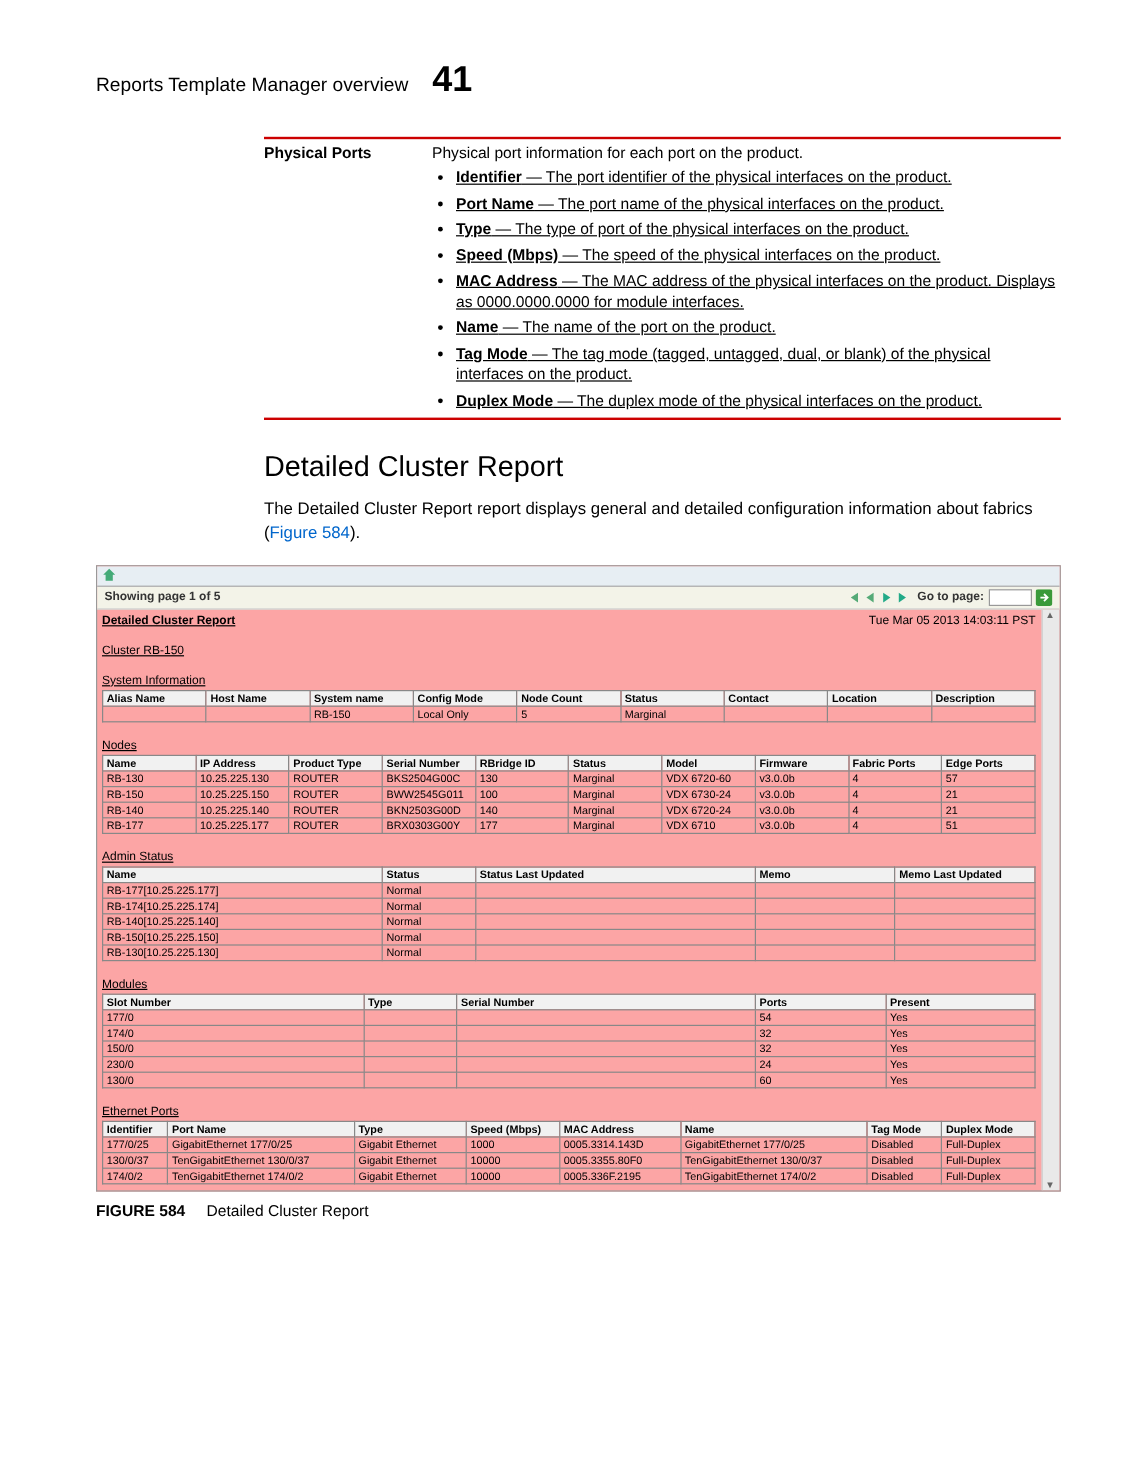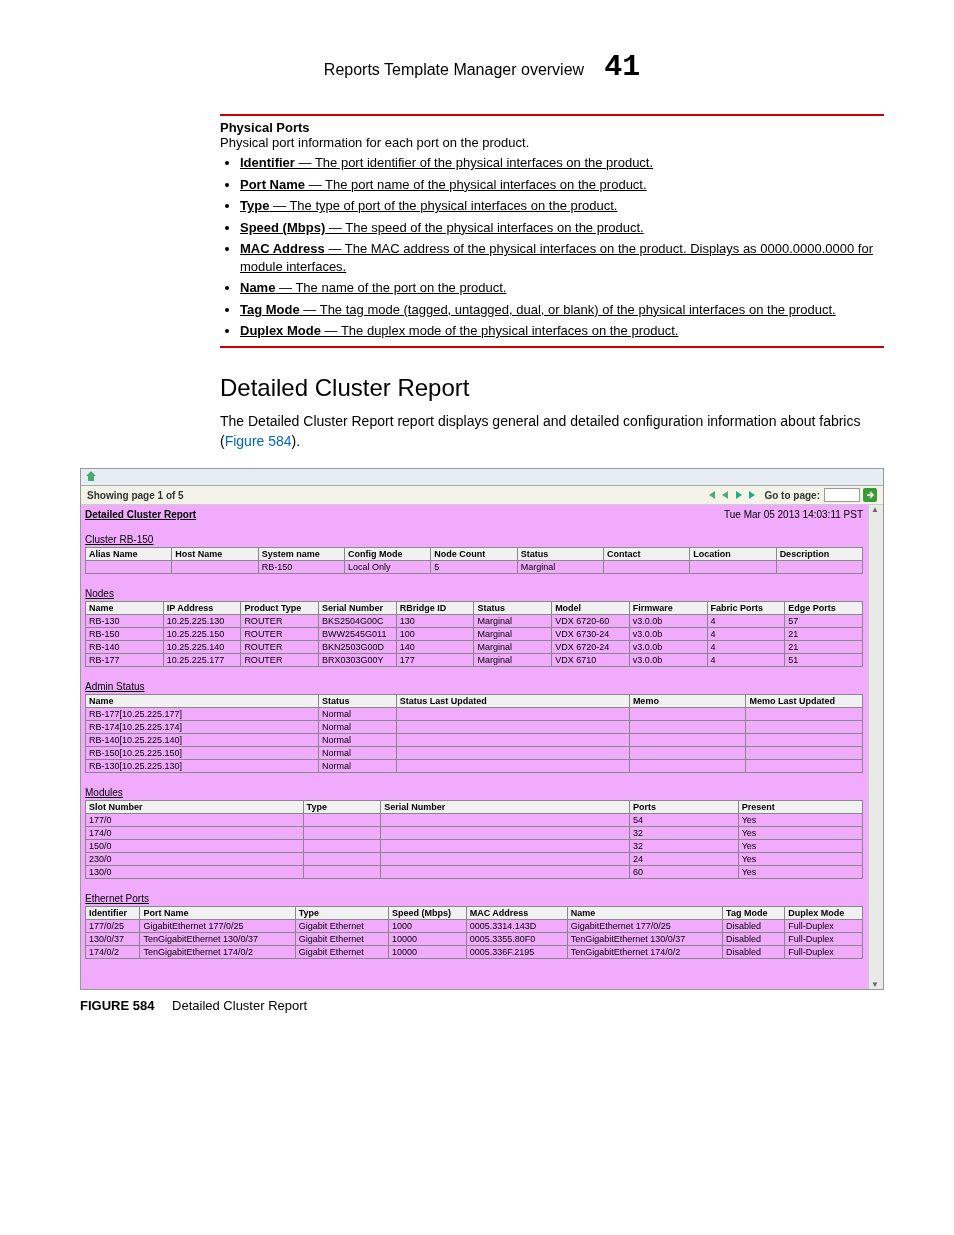--- a/index.html
+++ b/index.html
@@ -10,48 +10,47 @@
     color: #000;
     background: #fff;
     width: 954px;
   }
   .page {
     padding: 50px 70px 40px 80px;
   }
   .header-line {
     display: flex;
     align-items: baseline;
-    justify-content: center;
+    justify-content: flex-start;
     margin-bottom: 30px;
   }
   .header-title {
     font-size: 16px;
     margin-right: 20px;
   }
   .header-num {
     font-size: 30px;
     font-weight: bold;
-    font-family: Liberation Mono, monospace;
+    font-family: Liberation Sans, sans-serif;
   }
   .table-label {
     font-size: 13px;
     margin-bottom: 6px;
     margin-left: 140px;
   }
   .table-label b { font-weight: bold; margin-right: 14px; }
   .red-hr {
     border: none;
     border-top: 2px solid #c00;
     margin: 2px 0 4px 140px;
   }
   .defrow {
     display: flex;
     margin-left: 140px;
     font-size: 13px;
-    flex-direction: column;
   }
   .defterm {
     width: 140px;
     font-weight: bold;
     flex: none;
   }
   .defdesc {
     flex: 1;
   }
   ul.fields {
@@ -74,21 +73,21 @@
     margin: 0 0 14px 140px;
     font-size: 14px;
     line-height: 1.4;
   }
   .figlink { color: #0066cc; text-decoration: none; }
   
   .shot {
     border: 1px solid #999;
     margin-top: 17px;
     font-size: 10px;
-    background: #f0abfc;
+    background: #fca5a5;
   }
   .shot-top {
     background: #e7eef3;
     border-bottom: 1px solid #aaa;
     height: 16px;
     position: relative;
   }
   .shot-top .home-icon {
     position: absolute;
     left: 4px; top: 1px;
@@ -242,20 +241,21 @@
         <span class="down">▼</span>
       </div>
       <div style="padding-right:16px;">
         <div class="report-head">
           <span class="left">Detailed Cluster Report</span>
           <span>Tue Mar 05 2013 14:03:11 PST</span>
         </div>
 
         <div class="sect-label">Cluster RB-150</div>
 
+        <div class="sect-label">System Information</div>
         <table class="mini" id="tbl-sysinfo">
             <thead>
               <tr>
                 <th>Alias Name</th>
                 <th>Host Name</th>
                 <th>System name</th>
                 <th>Config Mode</th>
                 <th>Node Count</th>
                 <th>Status</th>
                 <th>Contact</th>

